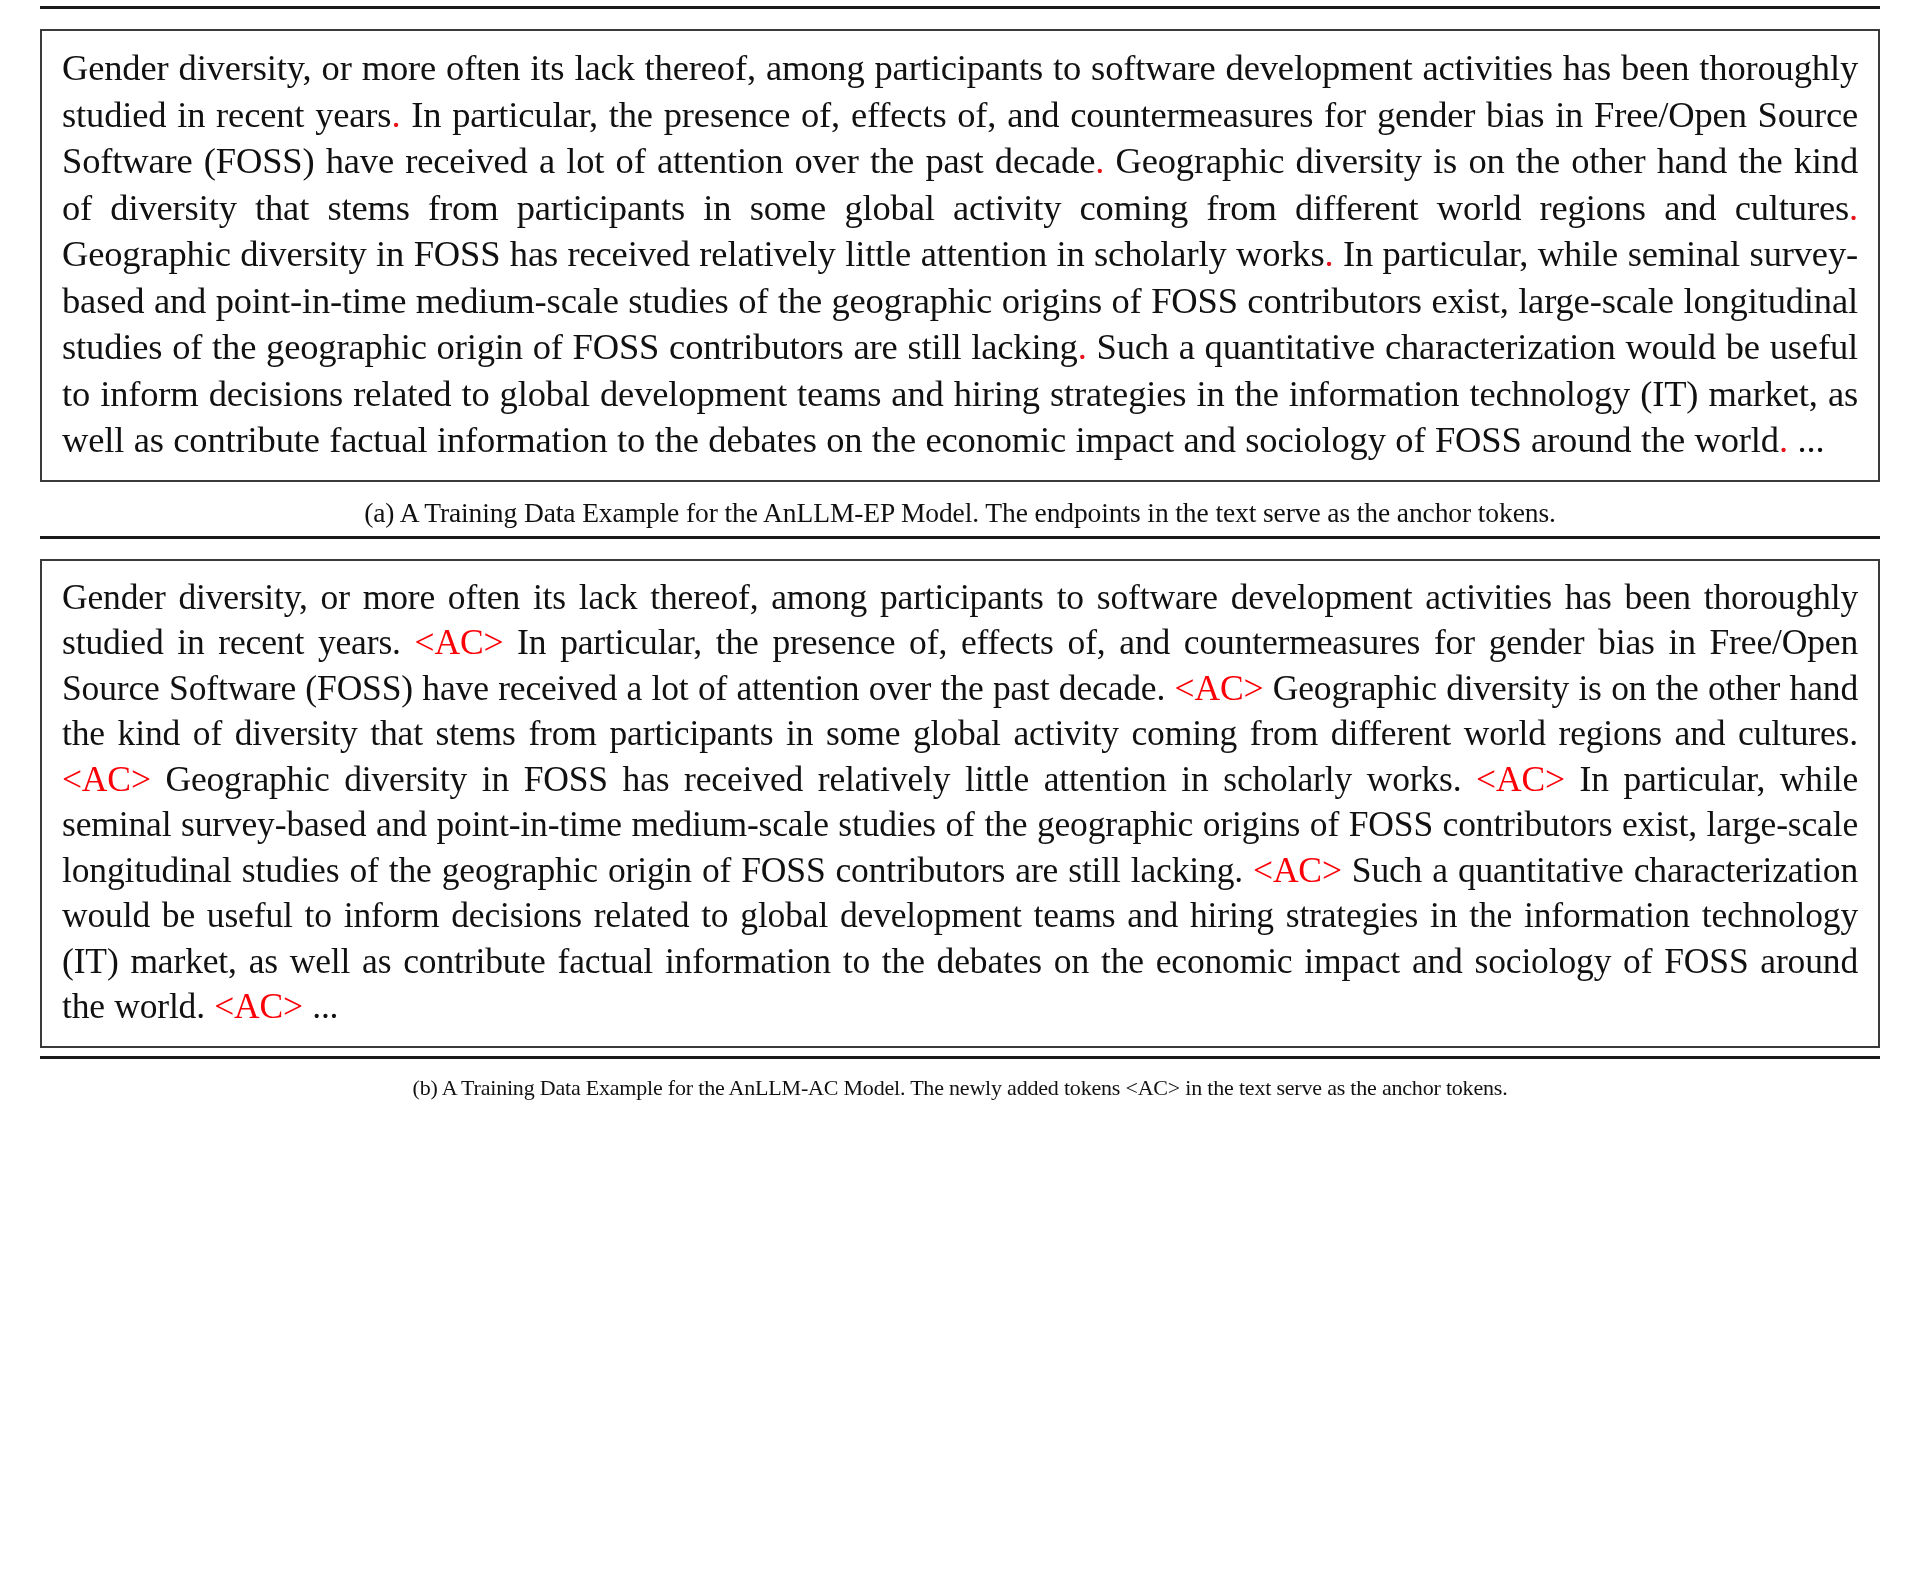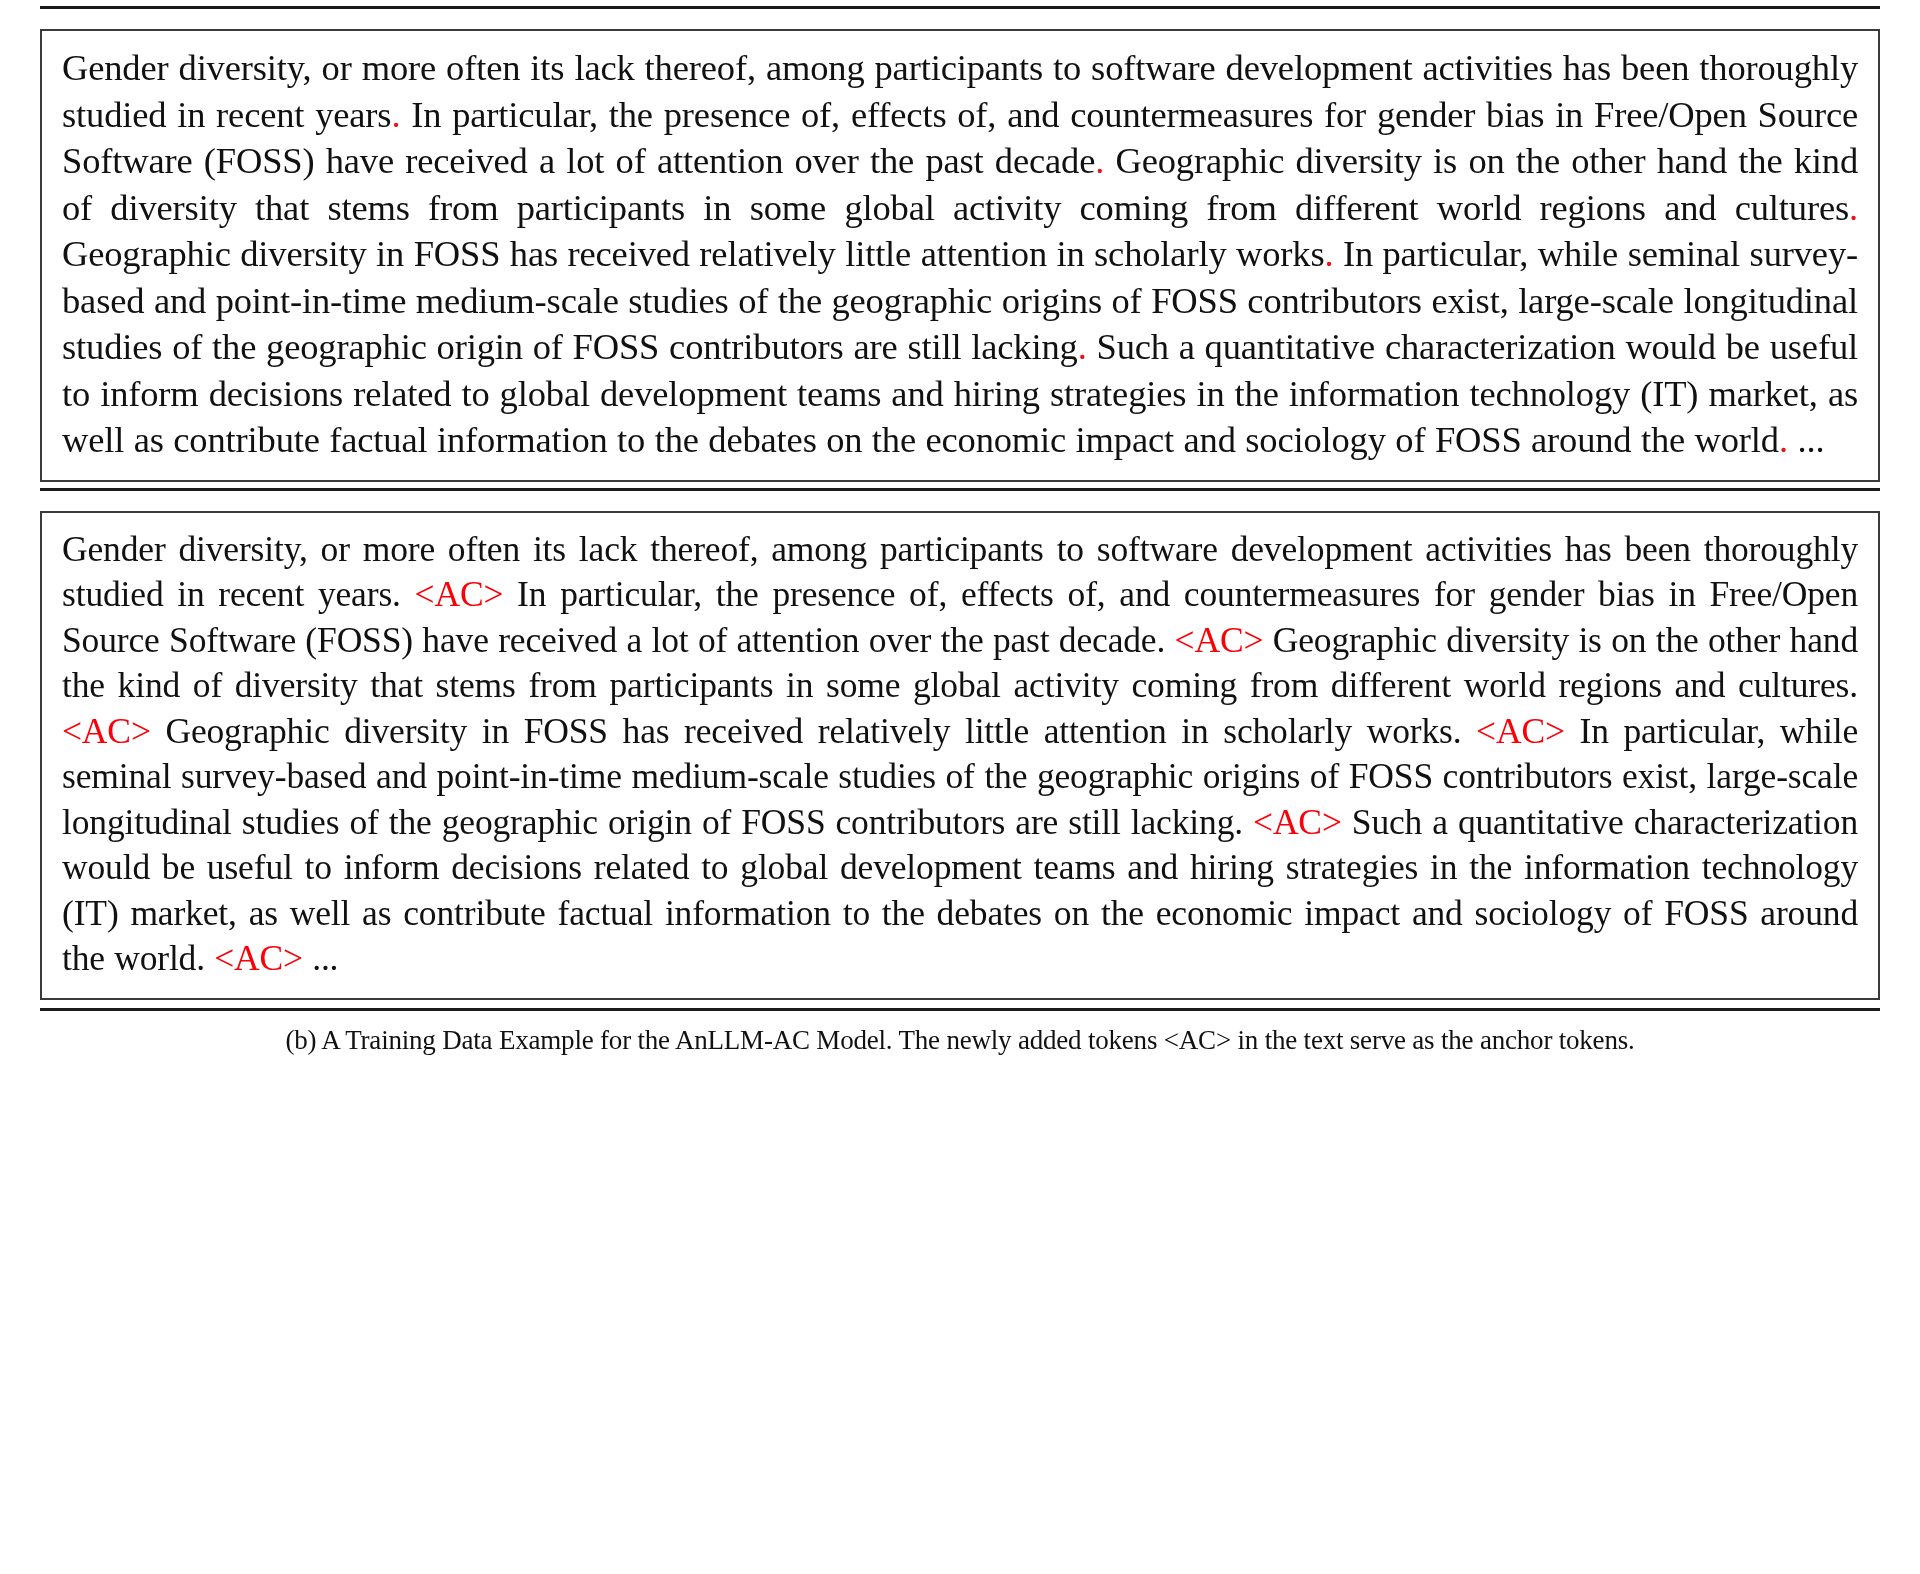--- a/index.html
+++ b/index.html
@@ -63,41 +63,42 @@
   .caption {
     text-align: center;
     font-size: 27.5px;
     line-height: 34px;
     margin-top: 14px;
     letter-spacing: -0.1px;
     color: #111111;
   }
   .caption-b {
     text-align: center;
-    font-size: 27px;
+    font-size: 22px;
     line-height: 34px;
     margin-top: 12px;
     letter-spacing: -0.2px;
     color: #111111;
   }
 
   .red { color: #e8121a; }
   .ac-token { color: #fb0007; white-space: nowrap; }
 </style>
 </head>
 <body>
 
 <div class="page">
 
   <div class="rule rule-top"></div>
 
   <div class="example-box">
     <div class="body-text"><span>Gender diversity, or more often its lack thereof, among participants to software development activities has been thoroughly studied in recent years</span><span class="red">.</span><span> In particular, the presence of, effects of, and countermeasures for gender bias in Free/Open Source Software (FOSS) have received a lot of attention over the past decade</span><span class="red">.</span><span> Geographic diversity is on the other hand the kind of diversity that stems from participants in some global activity coming from different world regions and cultures</span><span class="red">.</span><span> Geographic diversity in FOSS has received relatively little attention in scholarly works</span><span class="red">.</span><span> In particular, while seminal survey-based and point-in-time medium-scale studies of the geographic origins of FOSS contributors exist, large-scale longitudinal studies of the geographic origin of FOSS contributors are still lacking</span><span class="red">.</span><span> Such a quantitative characterization would be useful to inform decisions related to global development teams and hiring strategies in the information technology (IT) market, as well as contribute factual information to the debates on the economic impact and sociology of FOSS around the world</span><span class="red">.</span><span> ...</span></div>
   </div>
 
+  <div class="caption">(a) A Training Data Example for the AnLLM-EP Model. The endpoints in the text serve as the anchor tokens.</div>
 
   <div class="rule rule-mid"></div>
 
   <div class="example-box">
     <div class="body-text-b"><span>Gender diversity, or more often its lack thereof, among participants to software development activities has been thoroughly studied in recent years. </span><span class="ac-token">&lt;AC&gt;</span><span> In particular, the presence of, effects of, and countermeasures for gender bias in Free/Open Source Software (FOSS) have received a lot of attention over the past decade. </span><span class="ac-token">&lt;AC&gt;</span><span> Geographic diversity is on the other hand the kind of diversity that stems from participants in some global activity coming from different world regions and cultures.</span><span class="ac-token">&lt;AC&gt;</span><span> Geographic diversity in FOSS has received relatively little attention in scholarly works. </span><span class="ac-token">&lt;AC&gt;</span><span> In particular, while seminal survey-based and point-in-time medium-scale studies of the geographic origins of FOSS contributors exist, large-scale longitudinal studies of the geographic origin of FOSS contributors are still lacking. </span><span class="ac-token">&lt;AC&gt;</span><span> Such a quantitative characterization would be useful to inform decisions related to global development teams and hiring strategies in the information technology (IT) market, as well as contribute factual information to the debates on the economic impact and sociology of FOSS around the world. </span><span class="ac-token">&lt;AC&gt;</span><span> ...</span></div>
   </div>
 
   <div class="rule rule-bottom"></div>
 
   <div class="caption-b">(b) A Training Data Example for the AnLLM-AC Model. The newly added tokens &lt;AC&gt; in the text serve as the anchor tokens.</div>

